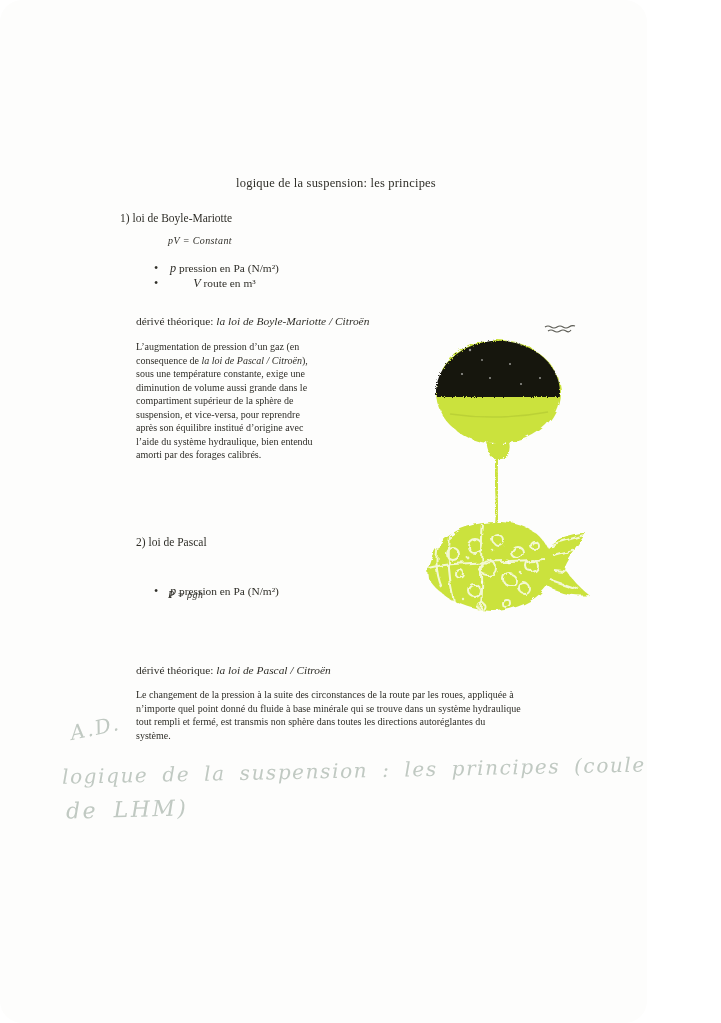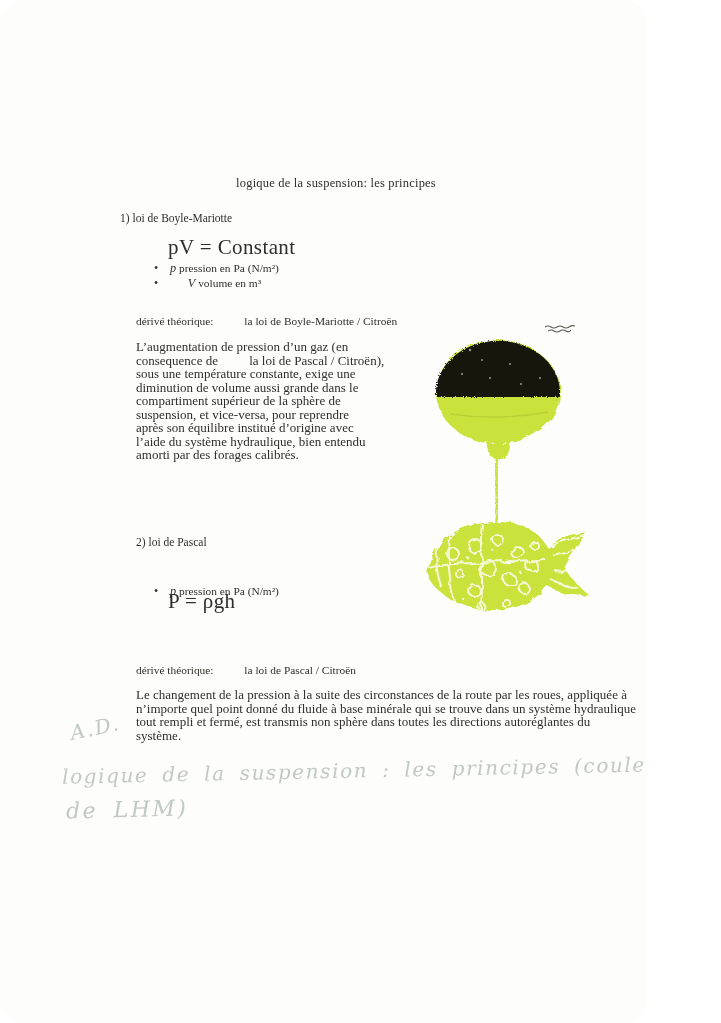--- a/index.html
+++ b/index.html
@@ -20,38 +20,38 @@
     overflow:hidden;
     border-radius:22px;
   }
   .abs{position:absolute;}
   .page-title{
     left:136px;top:176px;width:400px;
     text-align:center;font-size:12.5px;letter-spacing:.2px;
   }
   .sec-heading{font-size:11.5px;}
   .formula{
-    font-size:21px;letter-spacing:.4px;
+    font-size:10px;font-style:italic;letter-spacing:.4px;
   }
   ul.props{list-style:none;text-align:center;}
   ul.props li{
     position:relative;padding-left:18px;
     font-size:11.4px;line-height:15.4px;
     white-space:nowrap;
   }
   ul.props li::before{
     content:"\2022";
     position:absolute;left:2px;top:0;
     font-size:12px;
   }
   .var{font-style:italic;font-size:12.3px;}
   .derive{font-size:11.4px;}
-  .it{margin-left:28px;}
+  .it{font-style:italic;}
   .para{
-    font-size:13px;line-height:13.5px;
+    font-size:10px;line-height:13.5px;
     white-space:pre-line;
   }
   .para .it{white-space:pre-line;}
   .pencil{
     color:var(--pencil);
     font-family:"DejaVu Serif", serif;
     font-style:italic;
   }
   .initials{
     left:70px;top:716px;
@@ -79,21 +79,21 @@
   <div class="abs page-title">logique de la suspension: les principes</div>
 
   <div class="abs sec-heading" style="left:120px;top:212px;">1) loi de Boyle-Mariotte</div>
 
   <div class="abs formula" style="left:168px;top:235px;">pV = Constant</div>
 
   <ul class="abs props" style="left:152px;top:261px;">
 
       <li><span class="var">p</span><span> pression en Pa (N/m²)</span><span class="var"></span><span></span></li>
 
-      <li><span class="var">V</span><span> volume en m³</span><span class="var"></span><span></span></li>
+      <li><span class="var">V</span><span> route en m³</span><span class="var"></span><span></span></li>
     </ul>
 
   <div class="abs derive" style="left:136px;top:315px;"><span>dérivé théorique: </span><span class="it">la loi de Boyle-Mariotte / Citroën</span></div>
 
   <div class="abs para" style="left:136px;top:340px;width:300px;"><span>L’augmentation de pression d’un gaz (en
 consequence de </span><span class="it">la loi de Pascal / Citroën</span><span>),
 sous une température constante, exige une
 diminution de volume aussi grande dans le
 compartiment supérieur de la sphère de
 suspension, et vice-versa, pour reprendre

